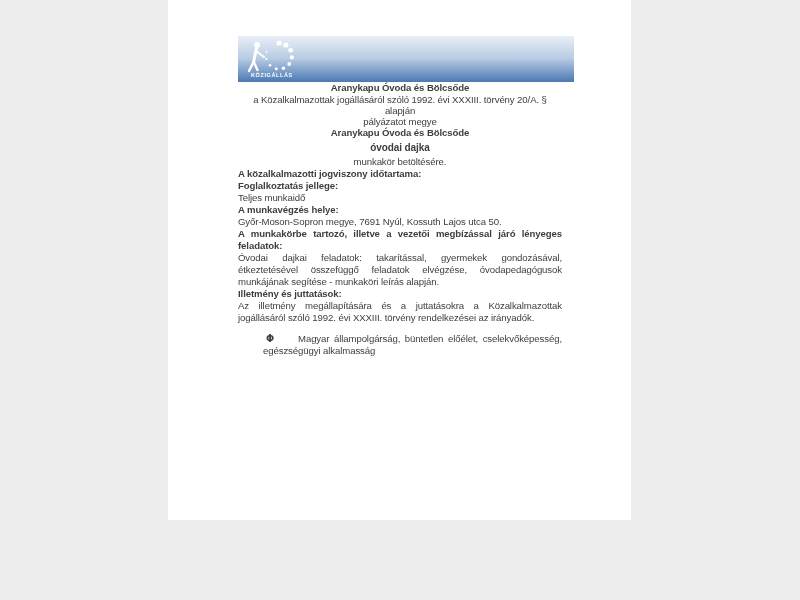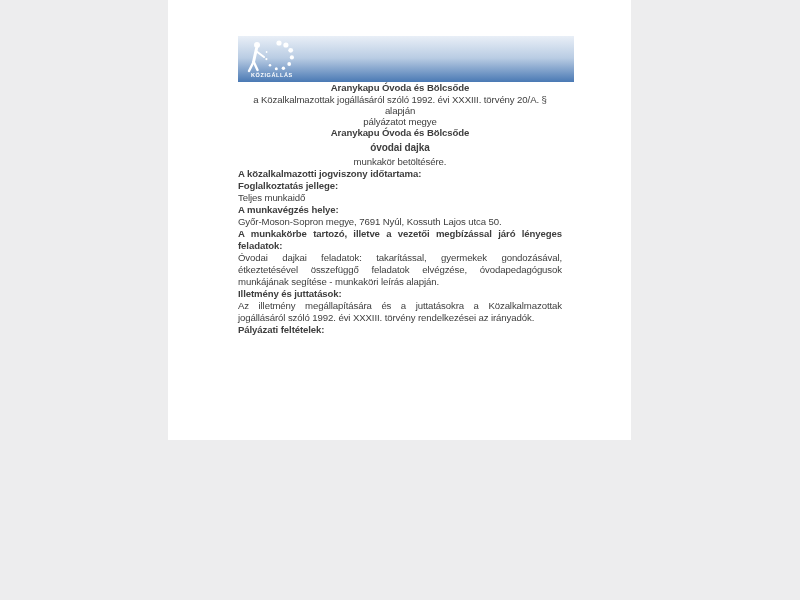--- a/index.html
+++ b/index.html
@@ -8,21 +8,21 @@
   }
   *{box-sizing:border-box;}
   html,body{margin:0;padding:0;}
   body{
     width:800px;height:600px;overflow:hidden;
     background:var(--page-bg);
     font-family:"Liberation Sans","DejaVu Sans",sans-serif;
   }
   .document{
     position:absolute;left:168px;top:0;
-    width:463px;height:440px;
+    width:463px;height:520px;
     background:var(--doc-bg);
   }
   .banner{
     position:relative;
     margin:36px 0 0 70px;
     width:336px;height:46px;
     background:linear-gradient(180deg,var(--banner-top) 0%,var(--banner-mid) 48%,var(--banner-bottom) 100%);
   }
   .logo{position:absolute;left:5px;top:2px;width:70px;height:44px;}
   .logo svg{display:block;}
@@ -105,20 +105,20 @@
 
       <p class="b just sec">A munkavégzés helye:</p>
       <p class="just sec">Győr-Moson-Sopron megye, 7691 Nyúl, Kossuth Lajos utca 50.</p>
 
       <p class="b just sec">A munkakörbe tartozó, illetve a vezetői megbízással járó lényeges feladatok:</p>
       <p class="just sec">Óvodai dajkai feladatok: takarítással, gyermekek gondozásával, étkeztetésével összefüggő feladatok elvégzése, óvodapedagógusok munkájának segítése - munkaköri leírás alapján.</p>
 
       <p class="b just sec">Illetmény és juttatások:</p>
       <p class="just sec">Az illetmény megállapítására és a juttatásokra a Közalkalmazottak jogállásáról szóló 1992. évi XXXIII. törvény rendelkezései az irányadók.</p>
 
-      <p class="b just sec">Pályázati feltételek:</p>
 
       <div class="bullets">
+        <div class="bullet-item"><span class="bullet-marker">Φ</span><span>Magyar állampolgárság, büntetlen előélet, cselekvőképesség, egészségügyi alkalmasság</span></div>
       </div>
     </div>
 
   </div>
 </div>
 
 </body></html>

